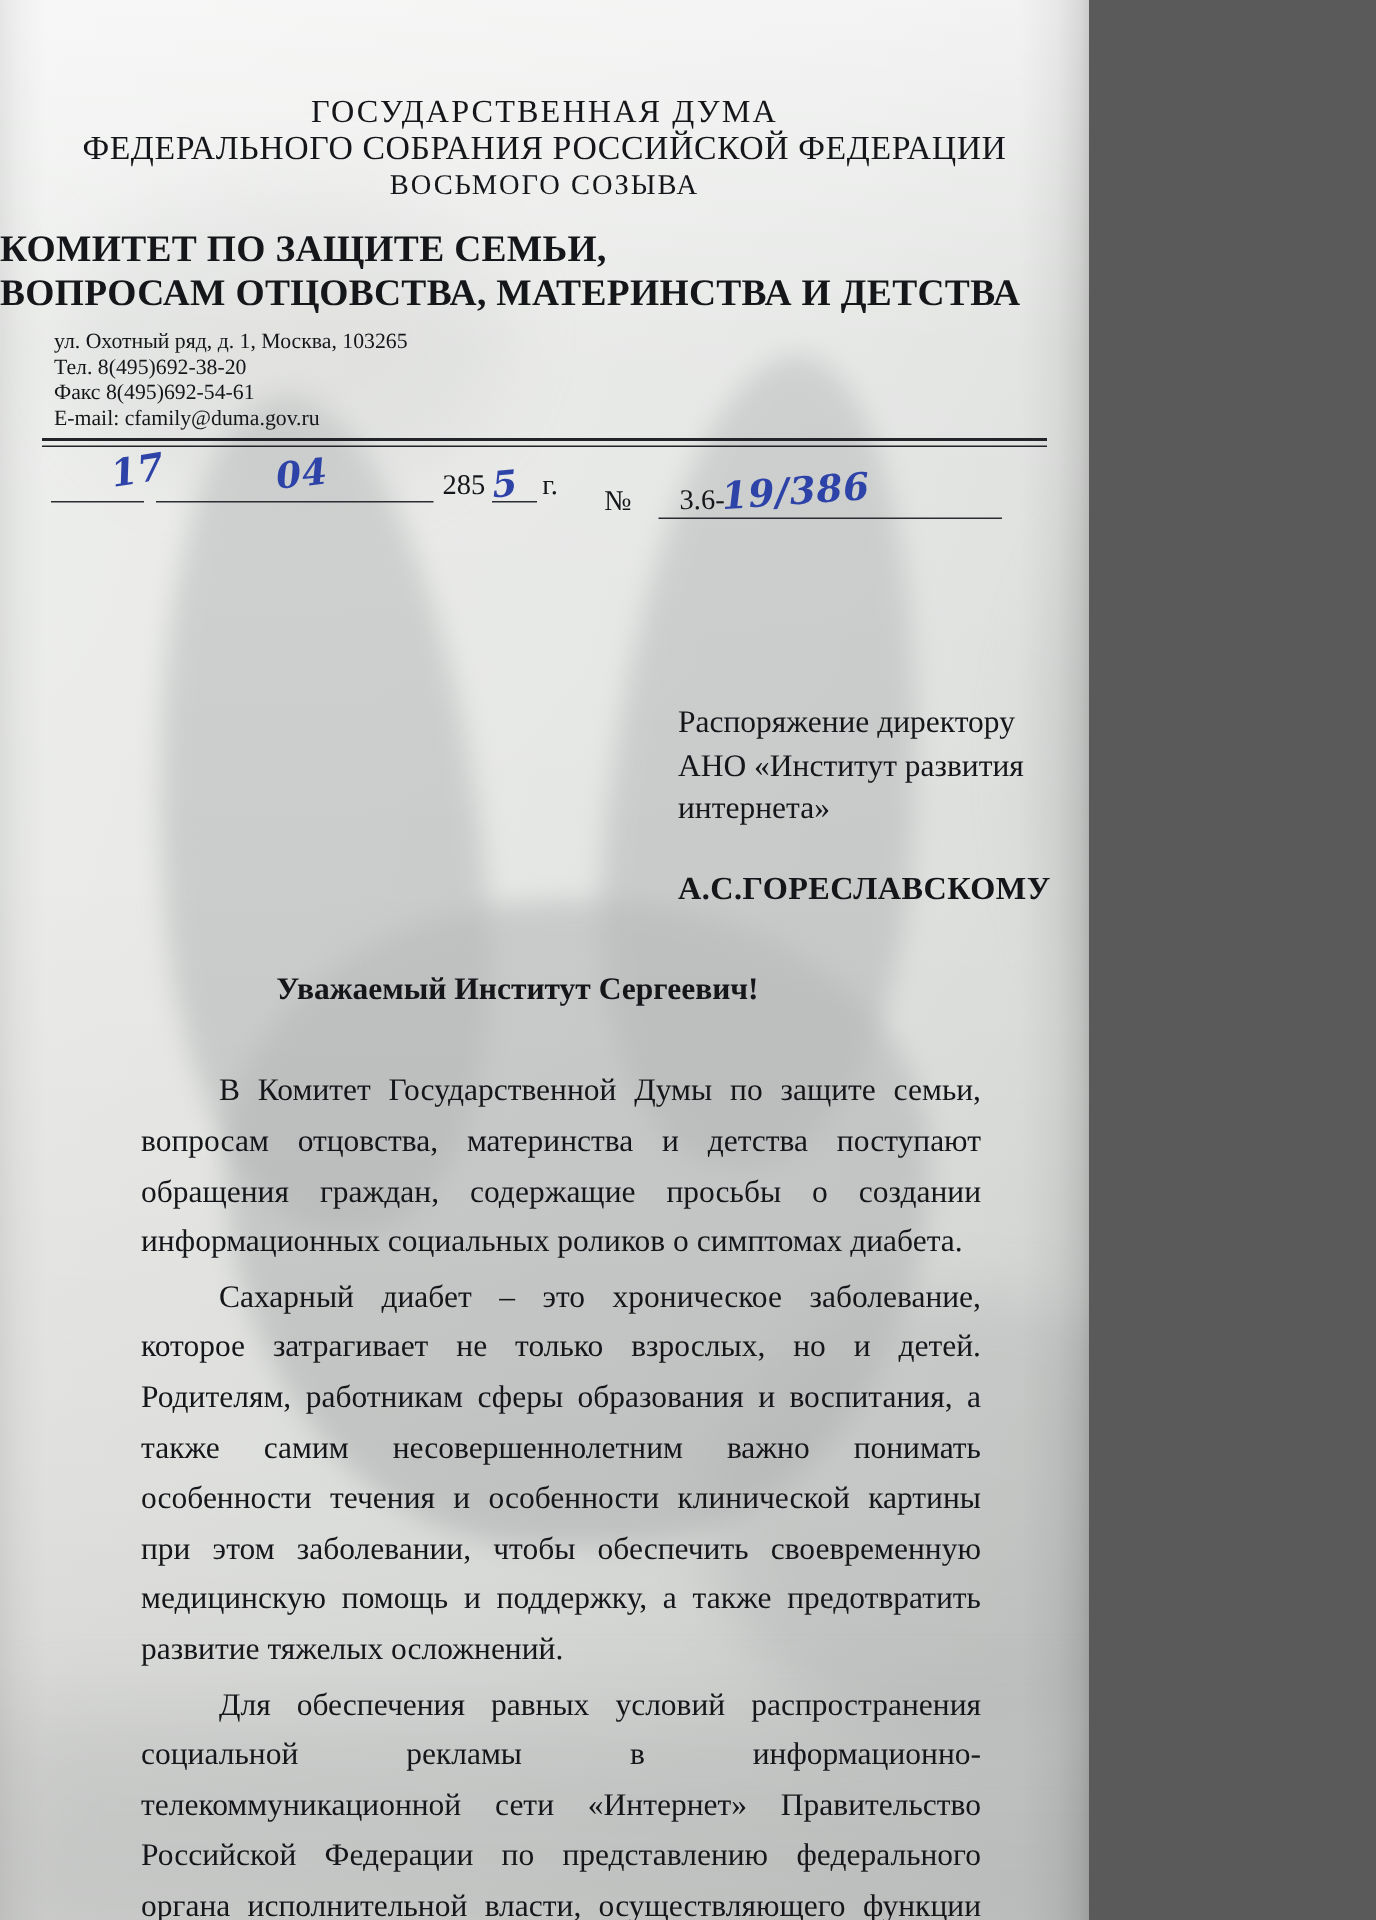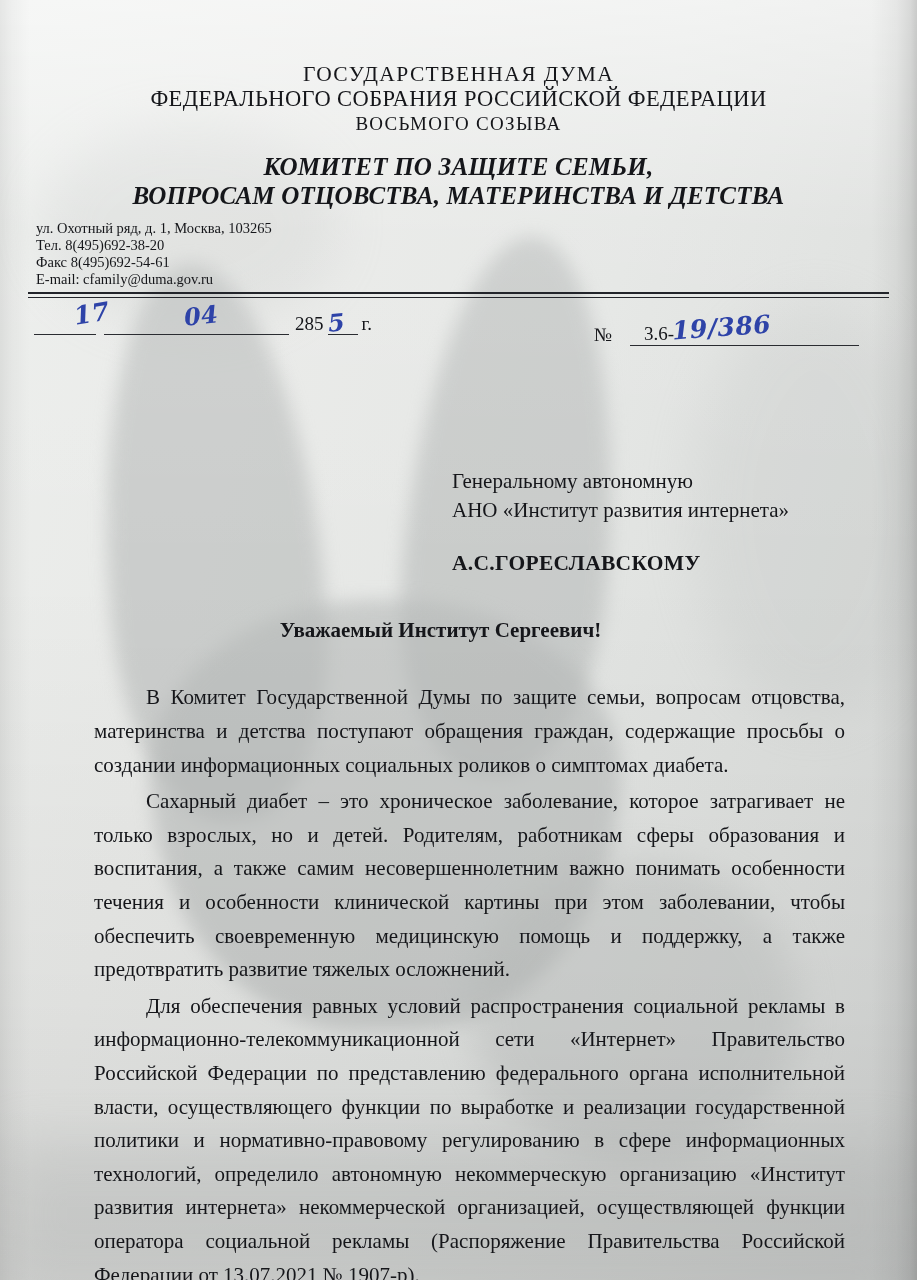--- a/index.html
+++ b/index.html
@@ -3,21 +3,21 @@
 <meta charset="utf-8">
 <style>
   html, body {
     margin: 0;
     padding: 0;
     background: #5a5a5a;
   }
 
   .page {
     position: relative;
-    width: 917px;
+    width: 726px;
     height: 1280px;
     overflow: hidden;
     background: #e8e9e7;
     font-family: "Liberation Serif", "DejaVu Serif", serif;
     color: #15161a;
   }
 
   
   .paper-base {
     position: absolute;
@@ -108,23 +108,22 @@
     letter-spacing: 0.6px;
     line-height: 1.12;
     white-space: nowrap;
   }
   .lh-1 { font-size: 21.5px; letter-spacing: 1.4px; }
   .lh-2 { font-size: 22.5px; letter-spacing: 0.4px; }
   .lh-3 { font-size: 19px; letter-spacing: 1.3px; margin-top: 2px; }
 
   .committee {
     font-weight: bold;
-    text-align: center;
+    text-align: left;
     margin-top: 18px;
-    font-style: italic;
   }
   .cm-1 { font-size: 25px; letter-spacing: 0.2px; }
   .cm-2 { font-size: 25px; letter-spacing: 0.2px; margin-top: 1px; }
 
   .contact-row {
     display: flex;
     justify-content: space-between;
     align-items: baseline;
     font-size: 14.5px;
     margin-top: 10px;
@@ -290,21 +289,21 @@
       <div class="meta-right">
         <span class="num-sym">№</span>
         <span class="num-line">
           <span>3.6-</span>
           <span class="hand hand-num">19/386</span>
         </span>
       </div>
     </div>
 
     <div class="addressee">
-      <div>Генеральному автономную</div>
+      <div>Распоряжение директору</div>
       <div>АНО «Институт развития интернета»</div>
     </div>
 
     <div class="addressee-name">А.С.ГОРЕСЛАВСКОМУ</div>
 
     <div class="greeting">Уважаемый Институт Сергеевич!</div>
 
     <div class="body">
       <p class="para">В Комитет Государственной Думы по защите семьи, вопросам отцовства, материнства и детства поступают обращения граждан, содержащие просьбы о создании информационных социальных роликов о симптомах диабета.</p>
       <p class="para">Сахарный диабет – это хроническое заболевание, которое затрагивает не только взрослых, но и детей. Родителям, работникам сферы образования и воспитания, а также самим несовершеннолетним важно понимать особенности течения и особенности клинической картины при этом заболевании, чтобы обеспечить своевременную медицинскую помощь и поддержку, а также предотвратить развитие тяжелых осложнений.</p>

